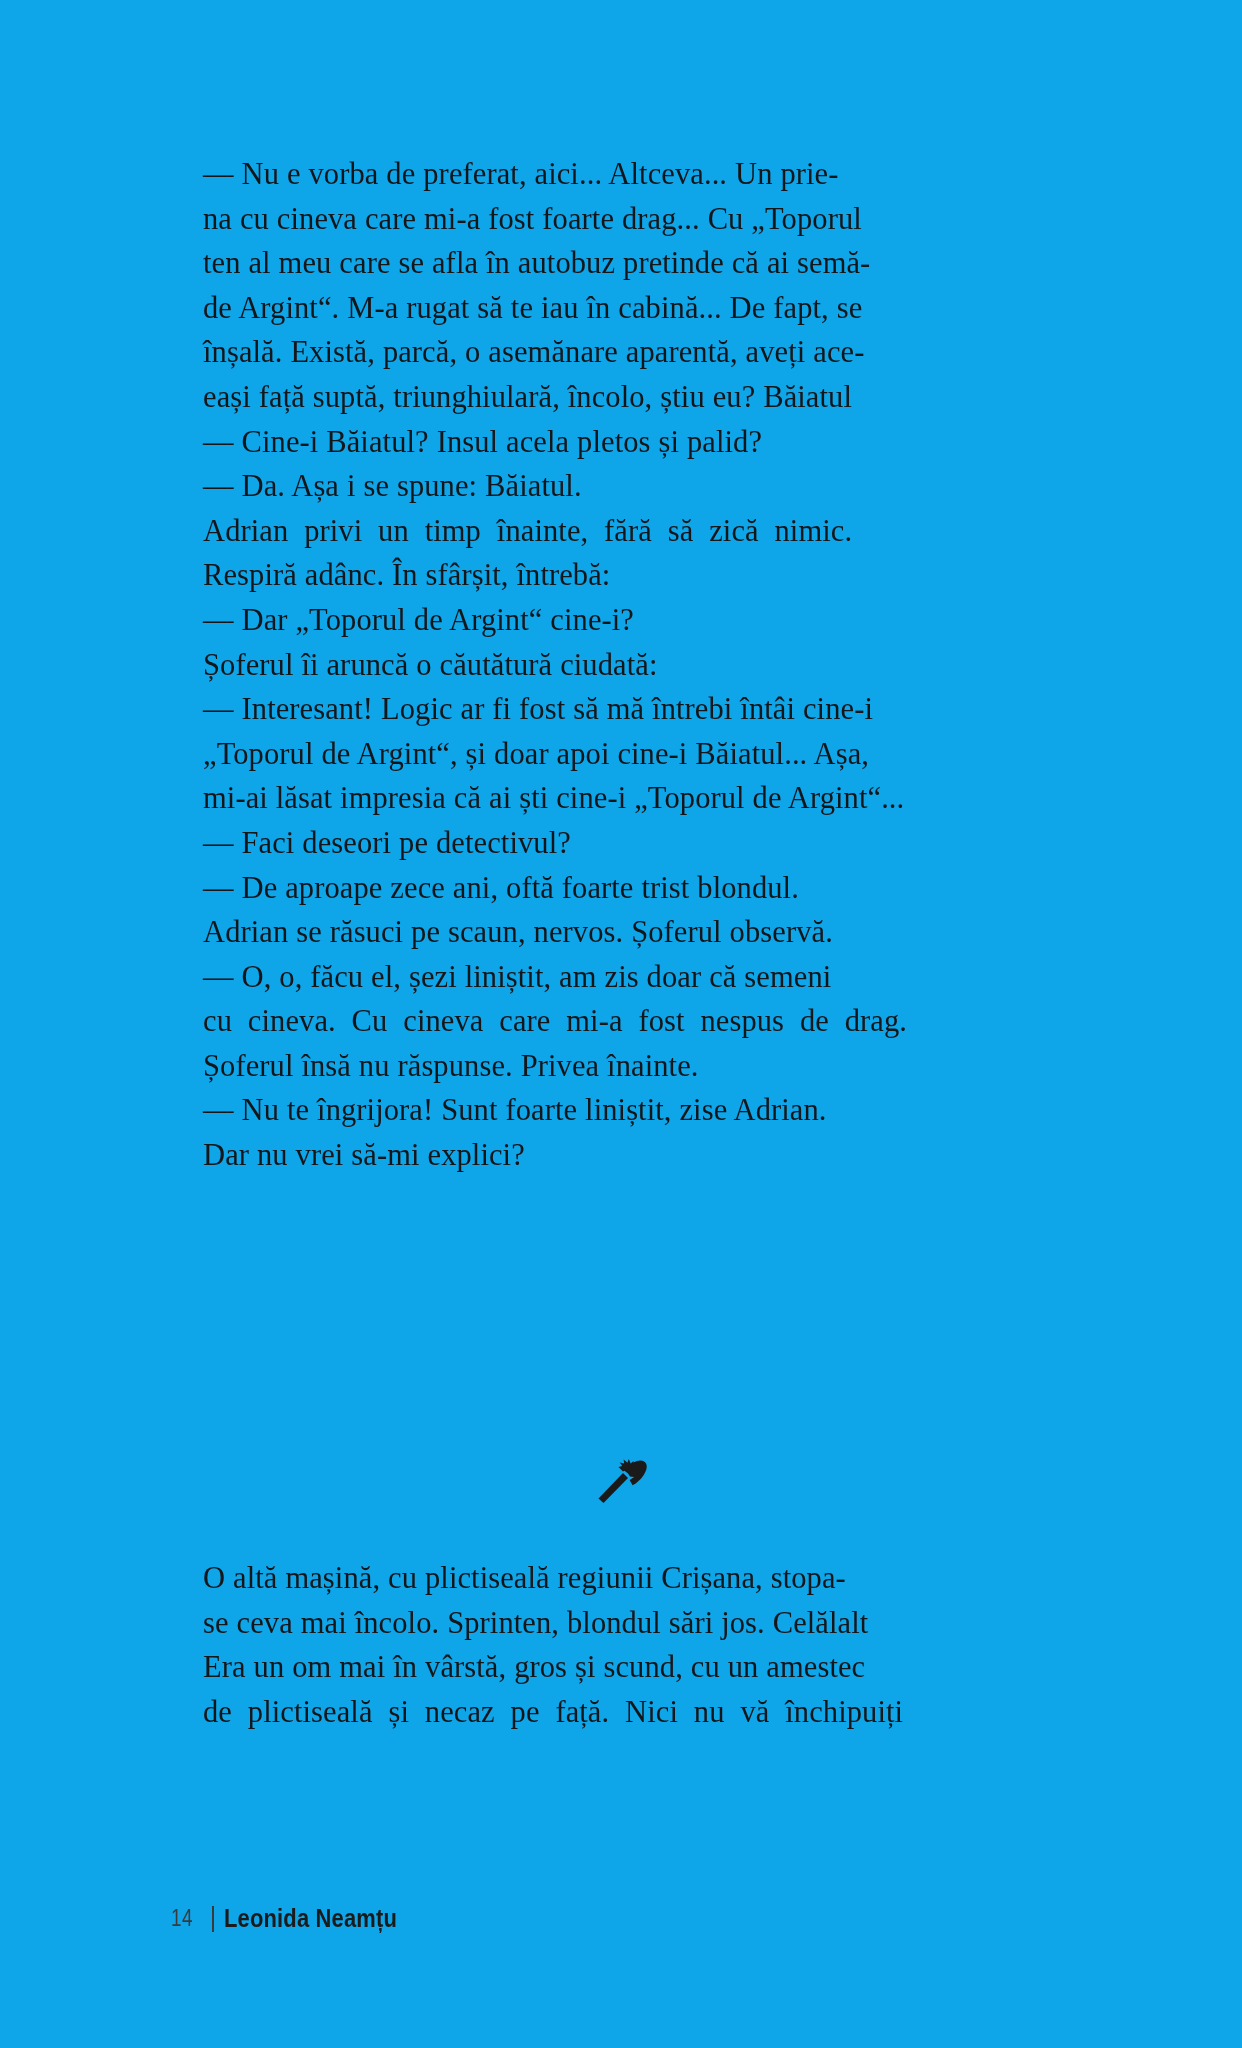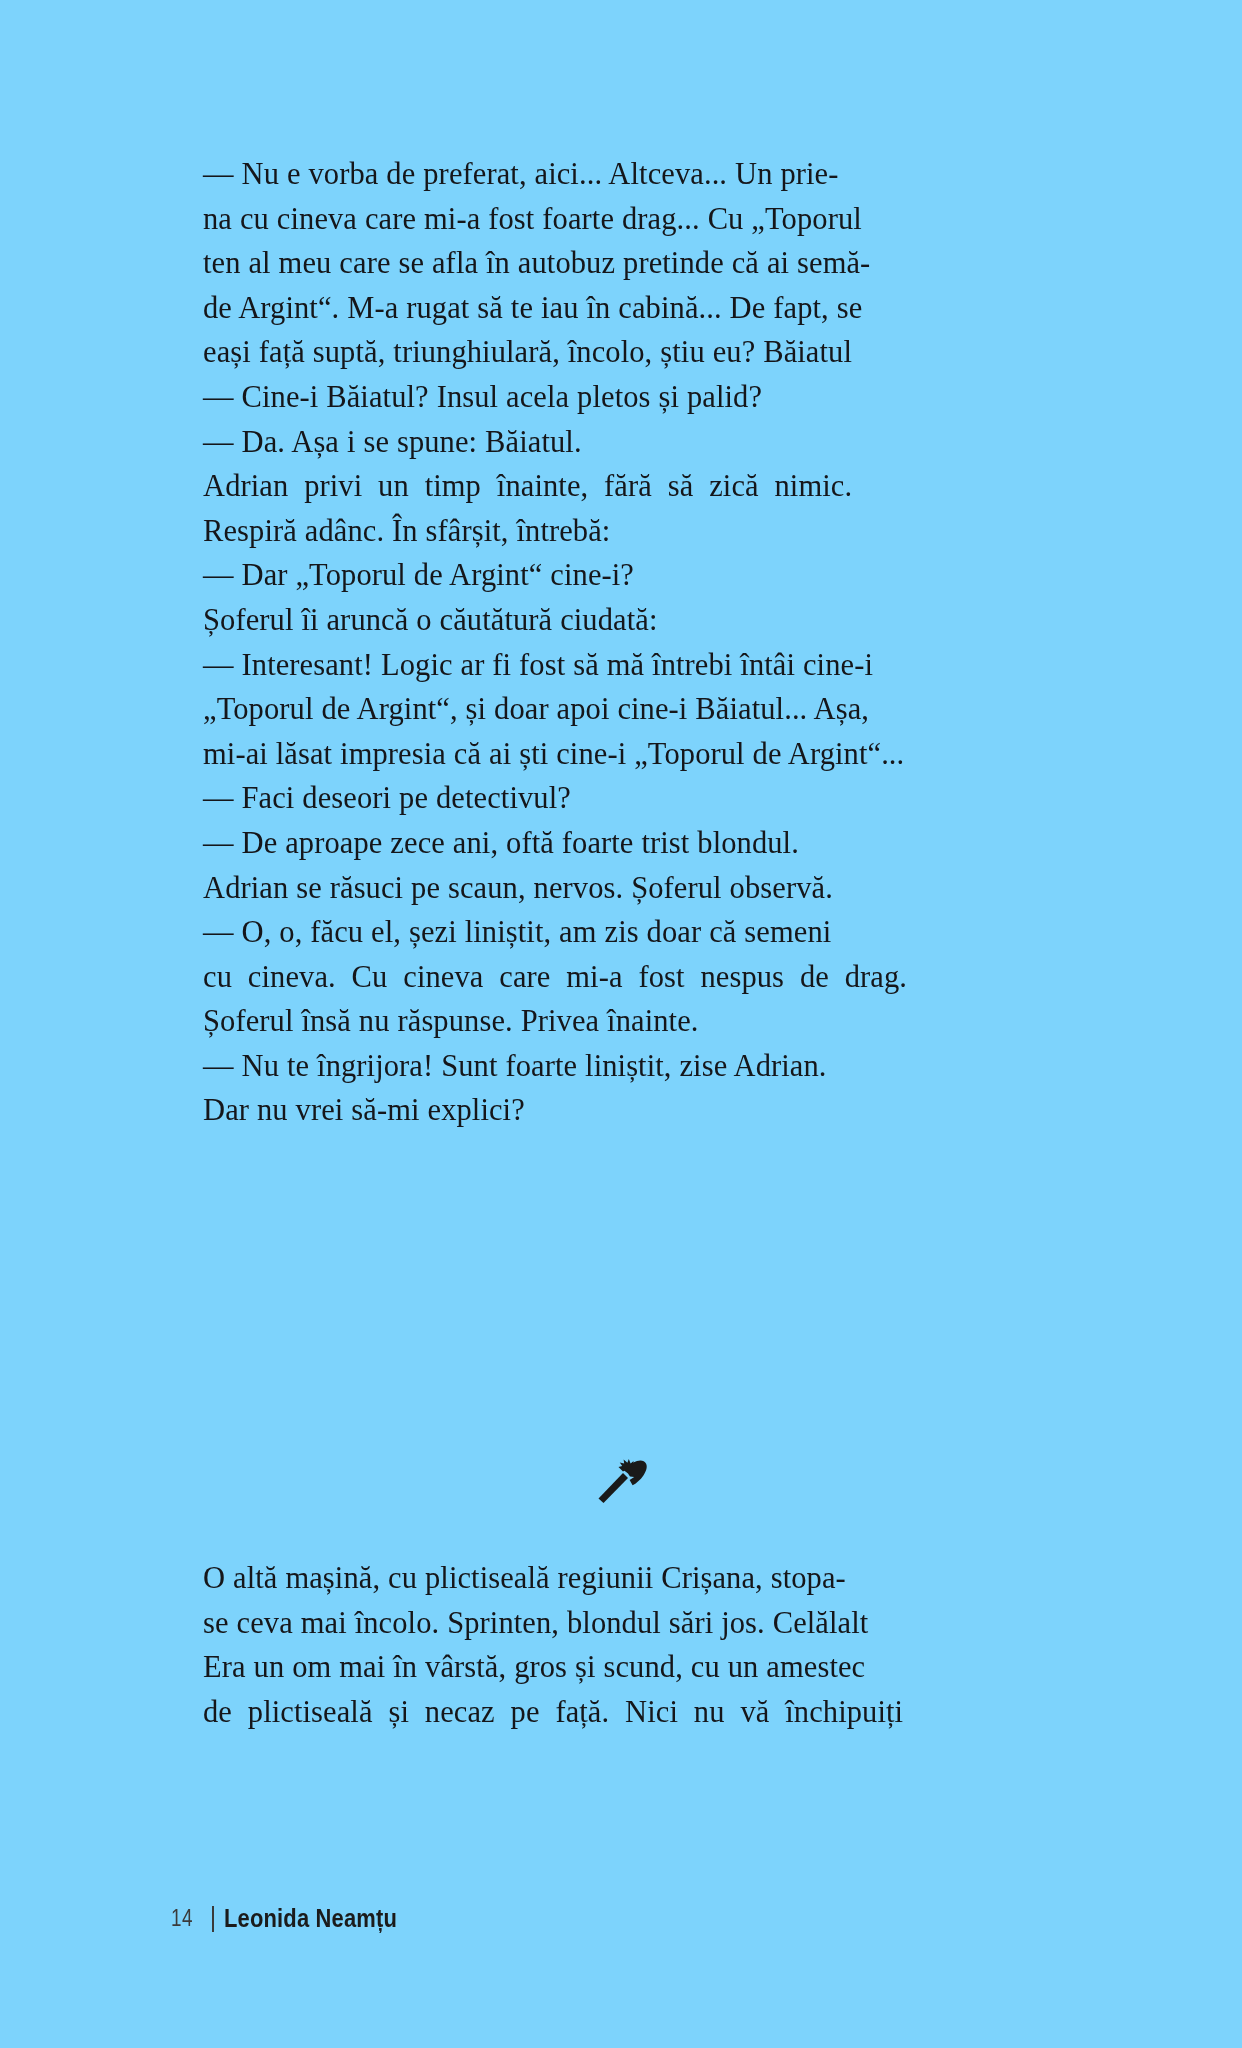--- a/index.html
+++ b/index.html
@@ -14,21 +14,21 @@
     font-family: "Liberation Serif", "DejaVu Serif", serif;
     color: #1a1a1a;
     overflow: hidden;
   }
 
   .page {
     position: absolute;
     left: 0; top: 0;
     width: 1242px;
     height: 2048px;
-    background: #7dd3fc;
+    background: #0ea5e9;
   }
 
   .text-block {
     position: absolute;
     left: 155px;
     top: 152px;
     width: 922px;
   }
 
   .para {
@@ -112,20 +112,21 @@
 
 <div class="page">
 
   <div class="text-block">
 
     <p class="para indent">
       <span class="line">— Nu e vorba de preferat, aici... Altceva... Un prie-</span>
       <span class="line">na cu cineva care mi-a fost foarte drag... Cu „Toporul</span>
       <span class="line">ten al meu care se afla în autobuz pretinde că ai semă-</span>
       <span class="line">de Argint“. M-a rugat să te iau în cabină... De fapt, se</span>
+      <span class="line">înșală. Există, parcă, o asemănare aparentă, aveți ace-</span>
       <span class="line">eași față suptă, triunghiulară, încolo, știu eu? Băiatul</span>
     </p>
 
     <p class="para indent">
       <span class="line">— Cine-i Băiatul? Insul acela pletos și palid?</span>
     </p>
 
     <p class="para indent">
       <span class="line">— Da. Așa i se spune: Băiatul.</span>
     </p>

